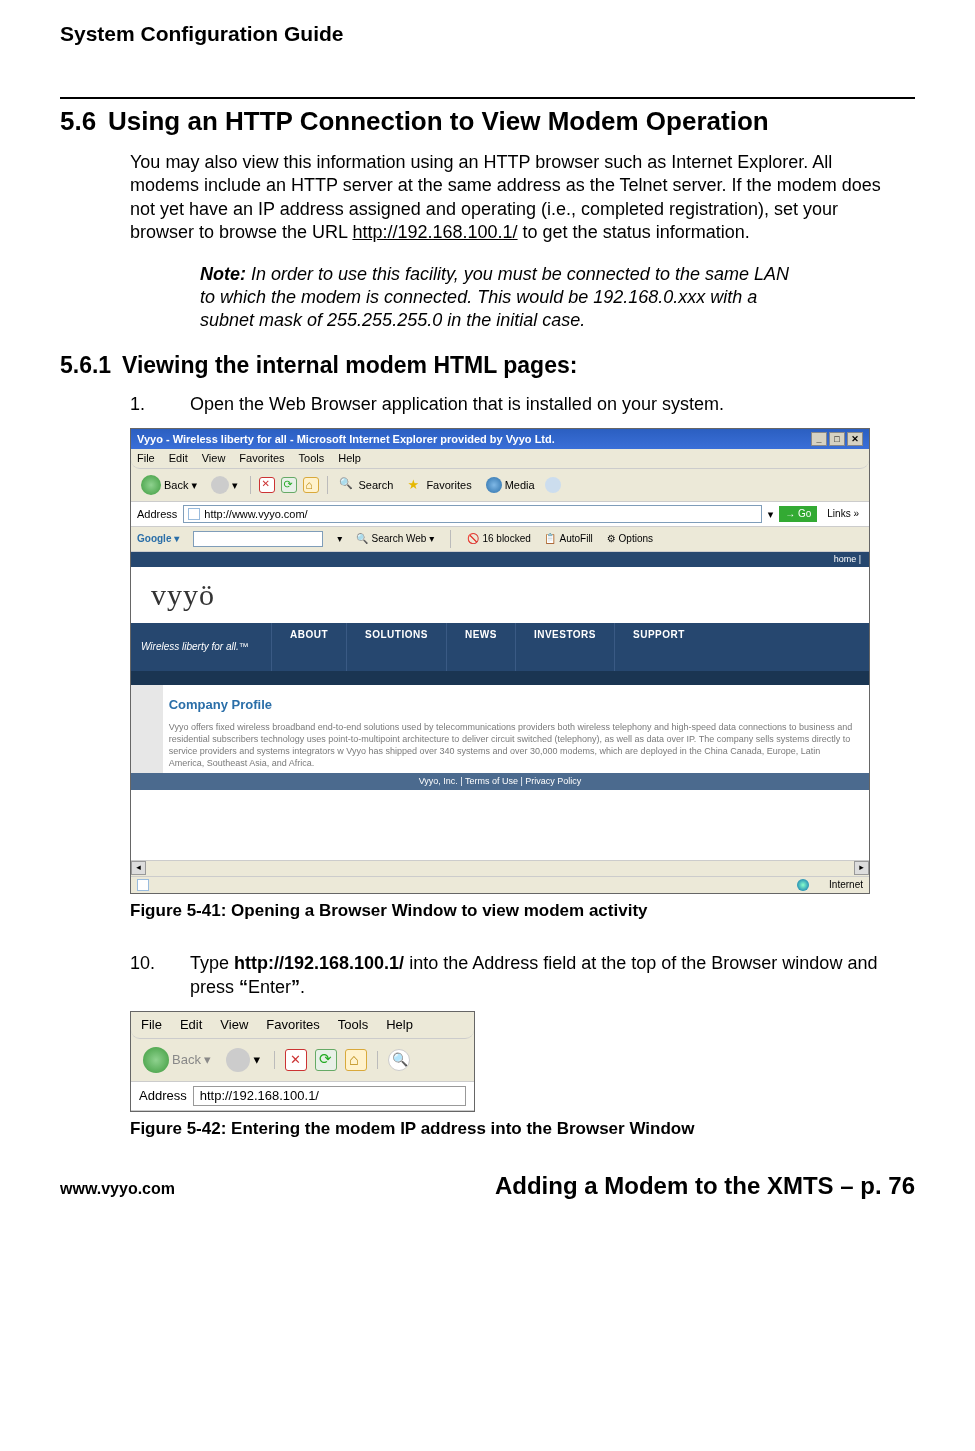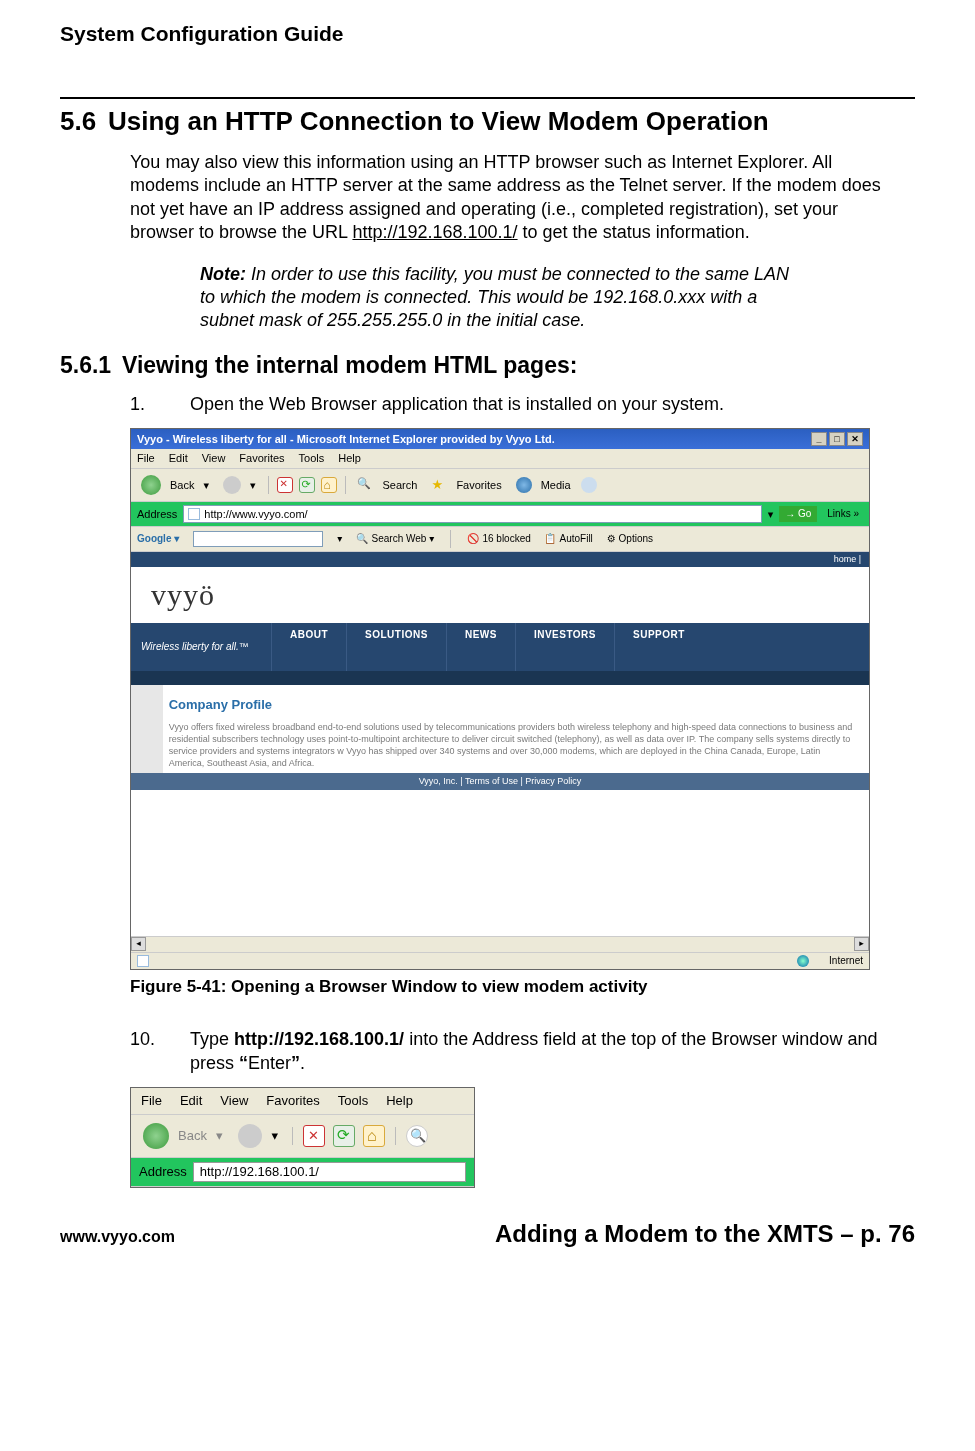--- a/index.html
+++ b/index.html
@@ -36,44 +36,44 @@
     width: 740px;
     border: 1px solid #666;
     font-size: 11px;
     font-family: Tahoma, Arial, sans-serif;
     background: #ece9d8;
     line-height: 1.2;
   }
   .ie-title { background: linear-gradient(#2b5fc1,#3a6fd8); color: #fff; padding: 3px 6px; display: flex; align-items: center; justify-content: space-between; font-weight: bold; font-size: 11px; }
   .ie-title .winbtns { display: flex; gap: 2px; }
   .winbtn { width: 16px; height: 14px; background: #d6d2c2; border: 1px solid #888; font-size: 9px; text-align: center; line-height: 12px; color:#000;}
-  .ie-menu { background: #ece9d8; padding: 3px 6px; font-size: 11px; display: flex; gap: 14px; border-bottom: 1px solid #ccc; }
+  .ie-menu { background: #ece9d8; padding: 3px 6px; font-size: 11px; display: flex; gap: 14px; border-bottom: 1px solid #ccc; border-radius: 9px; }
   .ie-tool { background: #ece9d8; padding: 4px 6px; display: flex; align-items: center; gap: 6px; border-bottom: 1px solid #ccc; }
-  .tbtn { display: inline-flex; align-items: center; gap: 9px; padding: 2px 4px; }
+  .tbtn { display: inline-flex; align-items: center; gap: 3px; padding: 2px 4px; }
   .ico { width: 16px; height: 16px; border-radius: 3px; display: inline-block; }
   .ico-back { background: radial-gradient(#8fd28f,#3c9a3c); border-radius: 50%; width:20px; height:20px; }
   .ico-fwd { background: #ccc; border-radius: 50%; width:18px; height:18px; }
   .ico-stop { background: #fff; border:1px solid #c33; position:relative; }
   .ico-stop::after { content:"✕"; color:#c33; font-size:10px; position:absolute; left:2px; top:0;}
   .ico-refresh { background:#e8f0e8; border:1px solid #6a6; }
   .ico-refresh::after{content:"⟳"; color:#2a2; font-size:11px; position:relative; left:2px;}
   .ico-home { background:#fff2cc; border:1px solid #d9a93b; }
   .ico-home::after{content:"⌂"; color:#b8860b; font-size:12px; position:relative; left:2px;}
   .ico-search::after{content:"🔍"; font-size:11px;}
   .ico-fav::after{content:"★"; color:#e6b800; font-size:13px;}
   .ico-media { background: radial-gradient(#7fb8e6,#2a6ea8); border-radius:50%; }
   .ico-hist { background:#cde; border-radius:50%; }
   .vsep { width:1px; height:18px; background:#bbb; margin:0 2px; }
-  .ie-addr { background:#22c55e; padding:3px 6px; display:flex; align-items:center; gap:6px; border-bottom:1px solid #ccc; }
+  .ie-addr { background:#ffffff; padding:3px 6px; display:flex; align-items:center; gap:6px; border-bottom:1px solid #ccc; }
   .addr-input { flex:1; background:#fff; border:1px solid #7f9db9; padding:2px 4px; font-size:11px; display:flex; align-items:center; gap:4px; height:18px; }
   .go-btn { background:#3a3; color:#fff; padding:2px 6px; font-size:10px; }
   .links { font-size:10px; padding:0 4px; }
   .ie-google { background:#ece9d8; padding:3px 6px; display:flex; align-items:center; gap:14px; border-bottom:1px solid #ccc; font-size:10px; }
   .gbox { background:#fff; border:1px solid #7f9db9; width:130px; height:16px; }
-  .ie-content { background:#fff; height: 384px; position:relative; overflow:hidden; }
+  .ie-content { background:#fff; height: 308px; position:relative; overflow:hidden; }
   .vyyo-top { text-align:right; background:#26476f; color:#fff; font-size:9px; padding:2px 8px; }
   .vyyo-logo-row { background:#fff; padding: 10px 20px; font-family: Georgia, serif; font-size:30px; color:#333; letter-spacing:1px; }
   .vyyo-tag { background:#26476f; color:#fff; display:flex; font-size:10px; }
   .vyyo-tag .slogan { font-style:italic; padding:18px 10px; flex:0 0 140px; }
   .vyyo-tag .navitem { padding:6px 18px; border-left:1px solid #3a5a84; font-weight:bold; letter-spacing:0.5px; }
   .vyyo-bar2 { background:#1a3552; height:14px; }
   .vyyo-body { display:flex; font-size:9px; color:#555; }
   .vyyo-side { width:100px; background:#e7e7e7; }
   .vyyo-main { padding:12px 12px 4px 6px; }
   .vyyo-main h4 { color:#2a6ea8; font-size:13px; font-family:Arial; font-weight:bold; margin-bottom:8px; }
@@ -270,18 +270,19 @@
       <span class="vsep"></span>
       <span class="ico-search2"></span>
     </div>
     <div class="ie-addr">
       <span>Address</span>
       <span class="addr-input">
           <span>http://192.168.100.1/</span>
         </span>
     </div>
   </div>
+  <div class="fig-caption">Figure 5-42:  Entering the modem IP address into the Browser Window</div>
 </div>
 
 <div class="page-footer">
   <span class="left">www.vyyo.com</span>
   <span class="right">Adding a Modem to the XMTS – p. 76</span>
 </div>
 
 </body></html>

